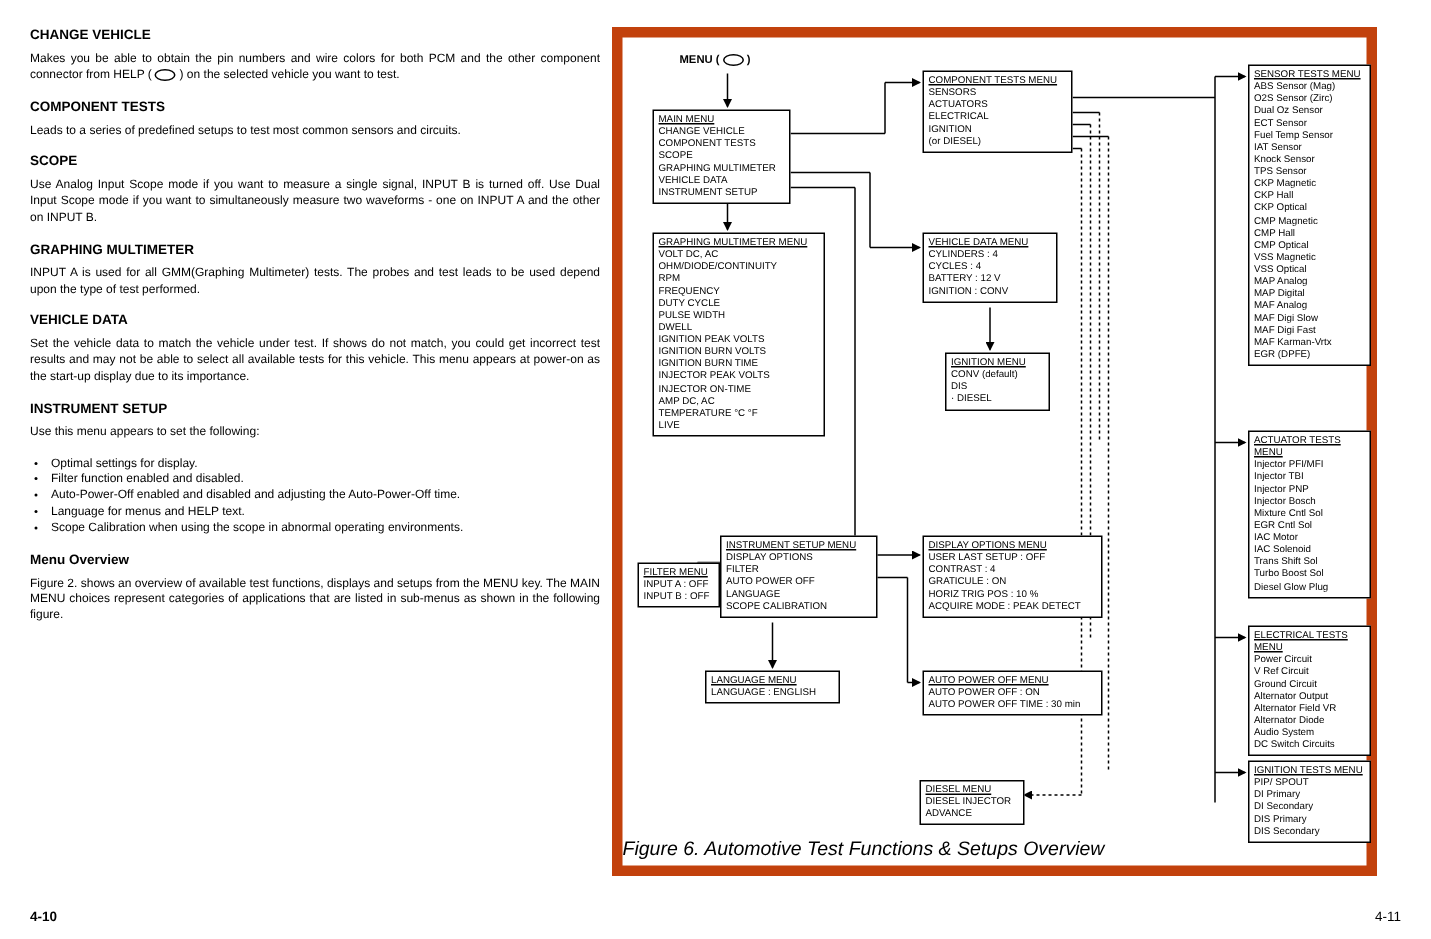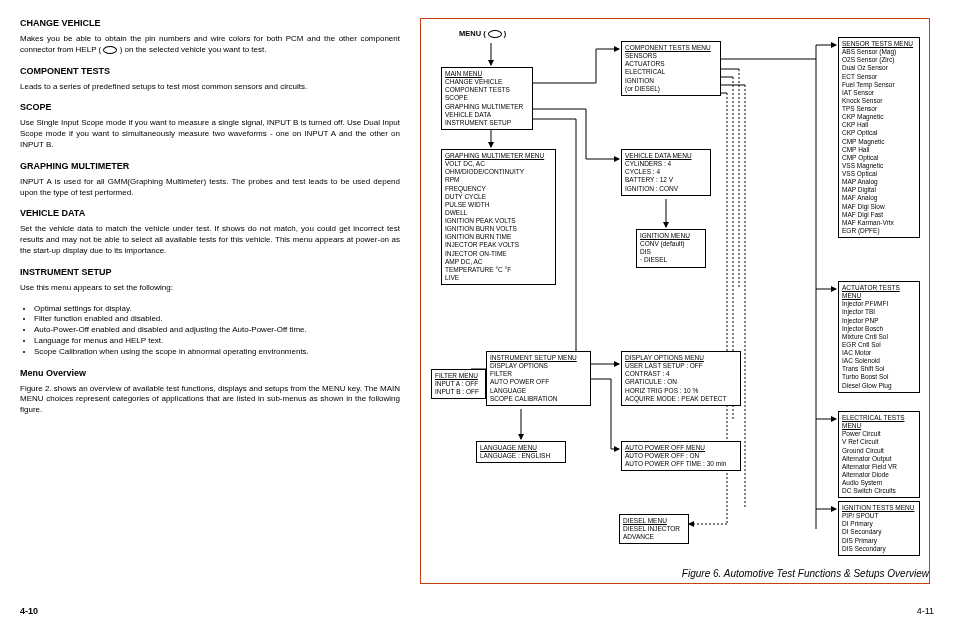--- a/index.html
+++ b/index.html
@@ -9,52 +9,52 @@
     height: 626px;
     font-family: Arial, Helvetica, sans-serif;
     font-size: 8px;
     color: #000;
     background: #fff;
     position: relative;
     overflow: hidden;
   }
   .page {
     display: flex;
-    gap: 20px;
+    gap: 8px;
     padding: 18px 20px 10px 20px;
   }
   .leftcol { width: 380px; }
   .leftcol h3 { font-size: 9px; font-weight: bold; margin: 0 0 6px 0; }
   .leftcol p { margin: 0 0 10px 0; line-height: 1.35; text-align: justify; }
   .leftcol ul { margin: 0 0 10px 14px; padding: 0; }
   .leftcol li { line-height: 1.35; }
   .sub { font-family: Arial; font-size: 8px; font-weight: bold; }
 
   .diagramwrap {
-    border: 1px solid #c2410c;
+    border: 7px solid #c2410c;
     width: 510px;
     height: 566px;
     position: relative;
   }
   .box {
     position: absolute;
     border: 1px solid #000;
     background: #fff;
     font-size: 6.5px;
     line-height: 1.25;
     padding: 2px 3px;
   }
   .box .title { text-decoration: underline; }
   svg.arrows { position: absolute; top: 0; left: 0; width: 508px; height: 564px; }
   .figcap {
     position: absolute;
-    bottom: 4px; left: 0; right: 0;
-    text-align: right;
+    bottom: 4px; left: 0; right: 16px;
+    text-align: left;
     font-style: italic;
-    font-size: 10px;
+    font-size: 13px;
   }
   .pagenum-l { position: absolute; left: 20px; bottom: 10px; font-weight: bold; font-size: 9px;}
   .pagenum-r { position: absolute; right: 20px; bottom: 10px; font-weight: normal; font-size: 9px;}
 
   .menu-label { position:absolute; font-weight:bold; font-size:7.5px; }
   .icon-oval { display:inline-block; width:14px; height:8px; border:1px solid #000; border-radius:50%; vertical-align:middle; position:relative;}
   .icon-oval::after{ content:""; position:absolute; left:3px; top:1px; font-size:4px;}
   .help-icon{ display:inline-block; width:14px; height:8px; border:1px solid #000; border-radius:50%; vertical-align:middle;}
 </style>
 </head>
@@ -67,21 +67,21 @@
     <p>
       <span>Makes you be able to obtain the pin numbers and wire colors for both PCM and the other component connector from HELP ( </span>
       <span class="help-icon"></span>
       <span> ) on the selected vehicle you want to test.</span>
     </p>
 
     <h3>COMPONENT TESTS</h3>
     <p>Leads to a series of predefined setups to test most common sensors and circuits.</p>
 
     <h3>SCOPE</h3>
-    <p>Use Single Input Scope mode if you want to measure a single signal, INPUT B is turned off. Use Dual Input Scope mode if you want to simultaneously measure two waveforms - one on INPUT A and the other on INPUT B.</p>
+    <p>Use Analog Input Scope mode if you want to measure a single signal, INPUT B is turned off. Use Dual Input Scope mode if you want to simultaneously measure two waveforms - one on INPUT A and the other on INPUT B.</p>
 
     <h3>GRAPHING MULTIMETER</h3>
     <p>INPUT A  is used for all GMM(Graphing Multimeter) tests. The probes and test leads to be used depend upon the type of test performed.</p>
 
     <h3>VEHICLE DATA</h3>
     <p>Set the vehicle data to match the vehicle under test. If shows do not match, you could get incorrect test results and may not be able to select all available tests for this vehicle. This menu appears at power-on as the start-up display due to its importance.</p>
 
     <h3>INSTRUMENT SETUP</h3>
     <p>Use this menu appears to set the following:</p>
     <ul>

